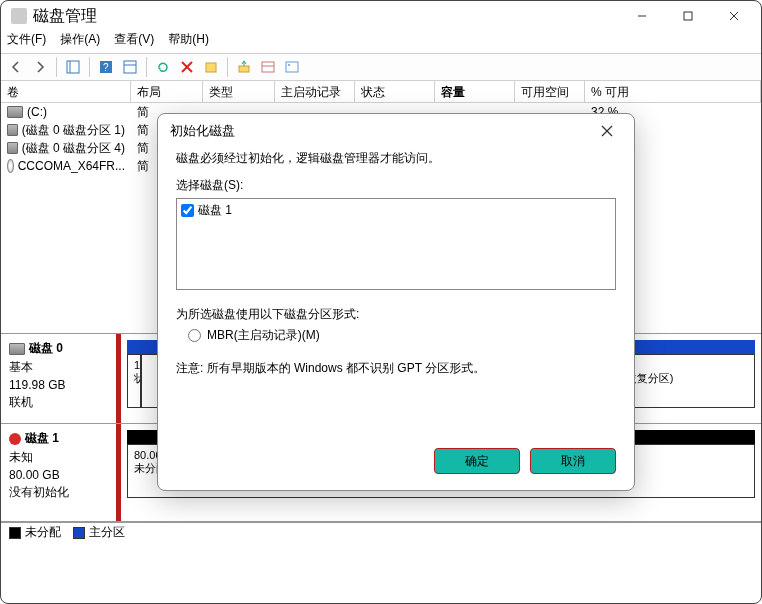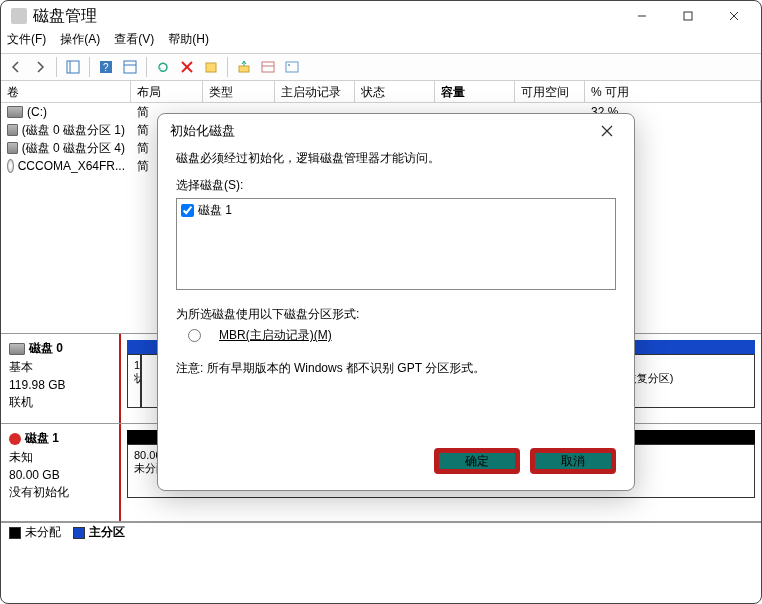--- a/index.html
+++ b/index.html
@@ -17,40 +17,40 @@
   .tsep { width:1px; height:20px; background:#ccc; margin:0 3px;}
   .table-header { height:22px; display:flex; border-bottom:1px solid #d0d0d0; font-size:12px; background:#fff;}
   .th { border-right:1px solid #d0d0d0; padding:3px 6px; white-space:nowrap; overflow:hidden; }
   .table-body { height:230px; overflow:auto; font-size:12px; }
   .tr { display:flex; height:18px; align-items:center;}
   .td { padding:1px 6px; white-space:nowrap; overflow:hidden; display:flex; align-items:center; gap:4px;}
   .vol-icon { width:16px; height:12px; background:linear-gradient(#bbb,#888); border:1px solid #666; border-radius:1px;}
   .dvd-icon { width:14px; height:14px; border-radius:50%; border:1px solid #888; background:radial-gradient(#fff 25%, #ccc 70%);}
   .lower { border-top:1px solid #999; background:#fff; }
   .disk-row { display:flex; border-bottom:1px solid #999; height:80px; }
-  .disk-info { width:120px; border-right:2px solid #b91c1c; padding:6px 8px; display:flex; flex-direction:column; gap:2px; font-size:12px;}
+  .disk-info { width:120px; border-right:5px solid #b91c1c; padding:6px 8px; display:flex; flex-direction:column; gap:2px; font-size:12px;}
   .disk-title { font-weight:bold; display:flex; align-items:center; gap:4px;}
   .disk-map { flex:1; padding:6px 6px; position:relative; }
   .disk-bar-top { height:14px; display:flex; }
   .seg-top { height:14px; }
   .disk-bar-body { display:flex; height:54px; }
   .seg { border:1px solid #333; padding:4px 6px; font-size:11px; overflow:hidden; white-space:nowrap;}
   .legend { height:20px; border-top:1px solid #999; display:flex; align-items:center; gap:12px; padding:0 8px; font-size:12px;}
   .lg-sw { width:12px; height:12px; border:1px solid #333; }
   .dialog { position:absolute; left:156px; top:112px; width:478px; height:378px; background:#fff; border:1px solid #888; border-radius:8px; box-shadow:0 8px 30px rgba(0,0,0,.25); display:flex; flex-direction:column; padding:0;}
   .dlg-title { height:34px; display:flex; align-items:center; padding:0 12px; font-size:13px;}
   .dlg-close { margin-left:auto; width:30px; height:30px; display:flex; align-items:center; justify-content:center; font-size:14px;}
   .dlg-body { padding: 2px 18px 12px 18px; flex:1; display:flex; flex-direction:column; font-size:12px;}
   .select-label { margin-top:10px; margin-bottom:4px;}
   .disk-list { border:1px solid #888; height:92px; padding:2px 4px; overflow:auto;}
   .disk-list-row { display:flex; align-items:center; gap:4px; height:18px;}
-  .radio-row { display:flex; align-items:center; gap:18px; margin:4px 0 4px 12px;text-decoration:underline;}
+  .radio-row { display:flex; align-items:center; gap:6px; margin:4px 0 4px 12px;}
   .note { margin-top:12px; }
   .dlg-buttons { display:flex; justify-content:flex-end; gap:10px; padding:0 18px 16px 0;}
-  .btn { min-width:86px; height:26px; border:5px solid #b91c1c; border-radius:4px; background:#0f766e; display:flex; align-items:center; justify-content:center; font-size:12px;font-family:Liberation Mono, monospace;}
+  .btn { min-width:86px; height:26px; border:1px solid #b91c1c; border-radius:4px; background:#14b8a6; display:flex; align-items:center; justify-content:center; font-size:12px;font-family:Liberation Mono, monospace;}
   input[type=checkbox], input[type=radio] { margin:0; }
   .col-vol { width:130px;} .col-layout{width:72px;} .col-type{width:72px;} .col-fs{width:80px;} .col-status{width:80px;} .col-cap{width:80px;font-weight:bold;} .col-free{width:70px;} .col-pct{flex:1;}
 </style>
 </head>
 <body>
 
 <div class="window">
 
   <div class="titlebar">
     <div class="title-icon"></div>
@@ -266,21 +266,21 @@
         </div>
       </div>
     </div>
   </div>
 
   <div class="legend">
     <span style="display:flex;align-items:center;gap:4px;">
         <span class="lg-sw" style="background:#000;"></span>
         <span>未分配</span>
       </span>
-    <span style="display:flex;align-items:center;gap:4px;font-weight:bold;">
+    <span style="display:flex;align-items:center;gap:4px;">
         <span class="lg-sw" style="background:#1447c8;"></span>
         <span>主分区</span>
       </span>
   </div>
 
   <div class="dialog">
     <div class="dlg-title">
       <span>初始化磁盘</span>
       <div class="dlg-close">
         <svg width="12" height="12">

